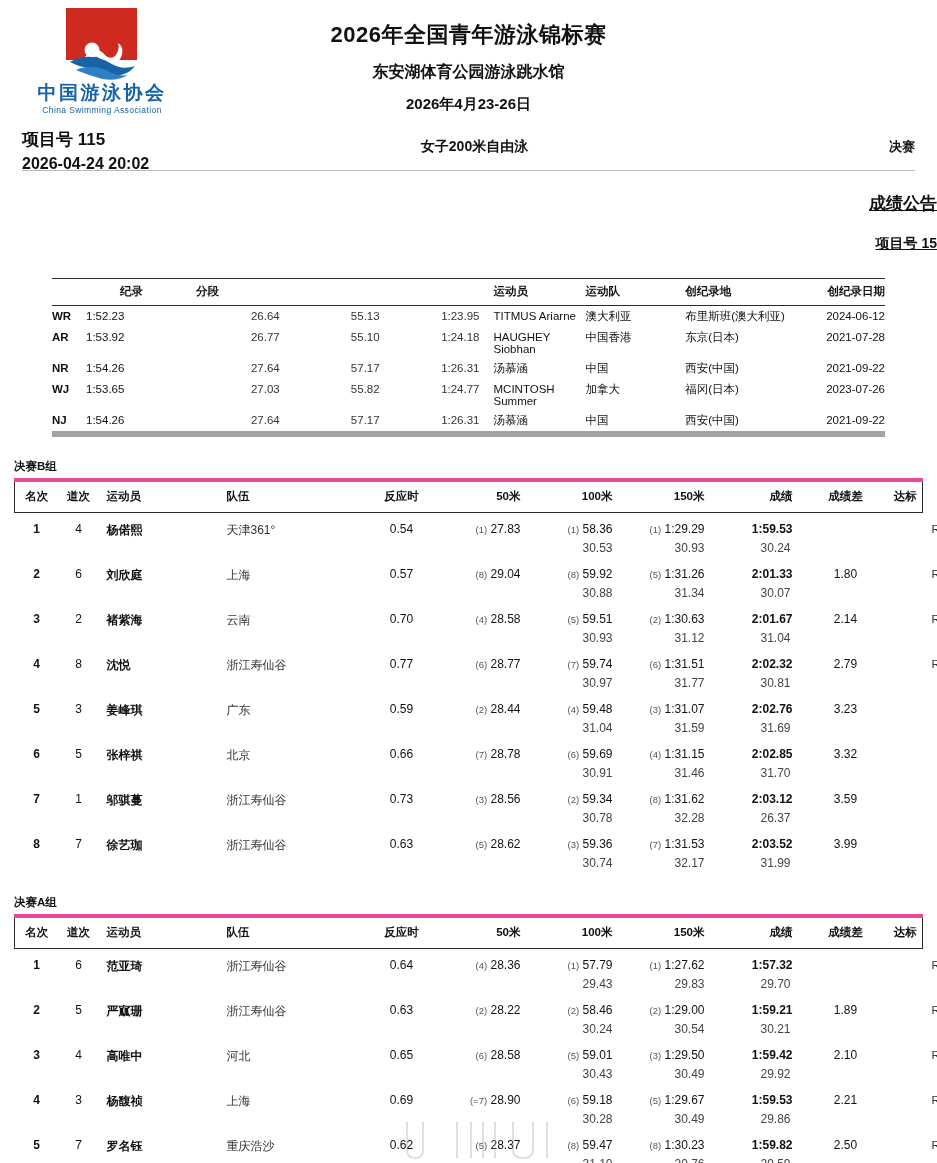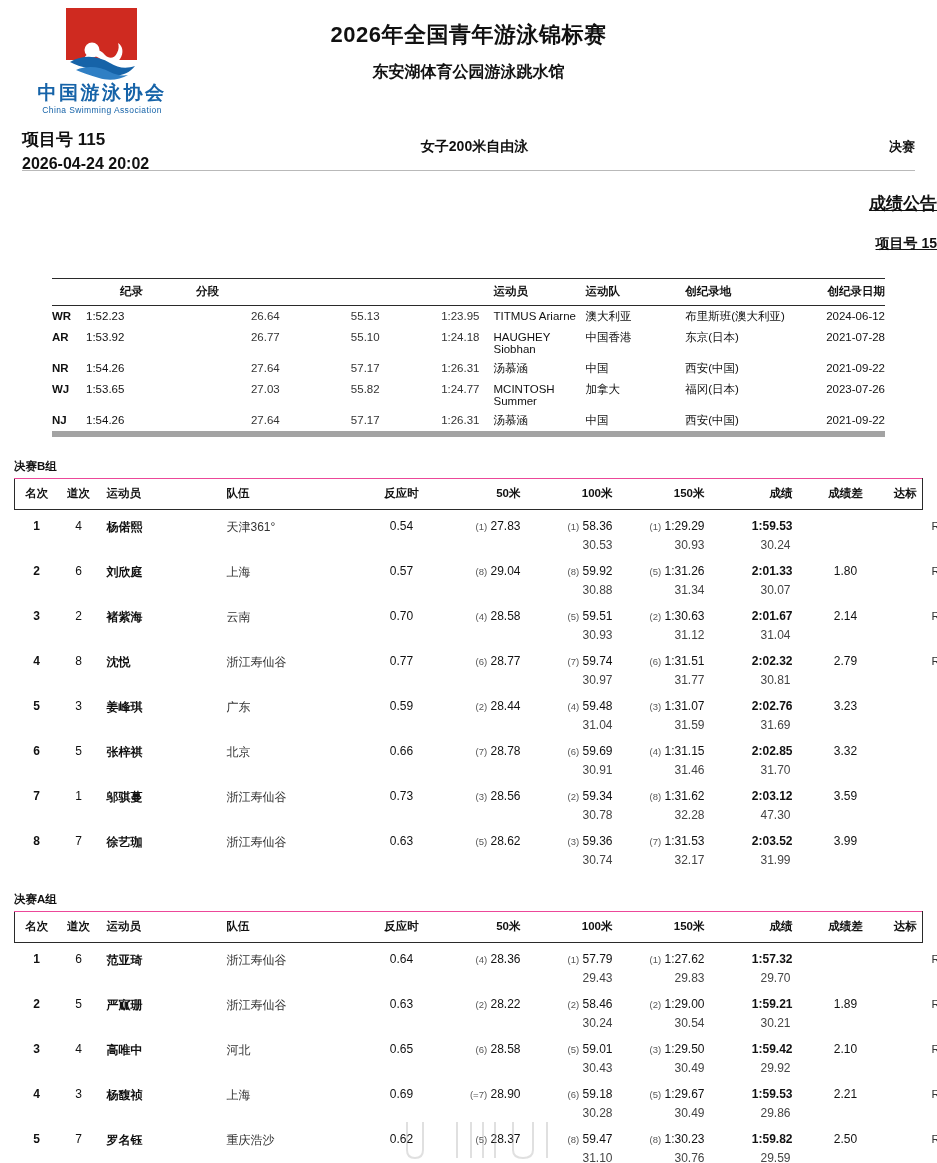--- a/index.html
+++ b/index.html
@@ -89,21 +89,21 @@
   .th-ath { padding-left: 8px !important; }
   .th-date { text-align: right !important; }
 
   
   .group { margin: 22px 14px 0 14px; }
   .group-label { font-size: 11.5px; font-weight: bold; margin-bottom: 4px; }
   table.res { width: 100%; border-collapse: collapse; table-layout: fixed; }
   table.res thead th {
     font-size: 11.5px; font-weight: bold;
     padding: 7px 0 8px 0;
-    border-top: 1px solid #ec4899;
+    border-top: 4px solid #ec4899;
     border-bottom: 1px solid #2a2a2a;
   }
   table.res thead tr th:first-child { border-left: 1px solid #2a2a2a; }
   table.res thead tr th:last-child  { border-right: 1px solid #2a2a2a; }
 
   .c-rank { width: 44px;  text-align: center; }
   .c-lane { width: 40px;  text-align: center; }
   .c-ath  { width: 120px; text-align: left; padding-left: 8px !important; }
   .c-team { width: 140px; text-align: left; padding-left: 8px !important; }
   .c-rt   { width: 86px;  text-align: center; }
@@ -154,20 +154,21 @@
                    C54 72, 42 73, 33 70 C24 67, 16 65, 10 62 Z" fill="#2f7fc4"></path>
         </svg>
       </div>
       <div class="logo-cn">中国游泳协会</div>
       <div class="logo-en">China Swimming Association</div>
     </div>
 
     <div class="titles">
       <div class="t-main">2026年全国青年游泳锦标赛</div>
       <div class="t-venue">东安湖体育公园游泳跳水馆</div>
+      <div class="t-dates">2026年4月23-26日</div>
     </div>
 
     <div class="evt-row">
       <div class="evt-left">
         <div class="evt-no">项目号 115</div>
         <div class="evt-time">2026-04-24 20:02</div>
       </div>
       <div class="evt-center">女子200米自由泳</div>
       <div class="evt-right">决赛</div>
     </div>
@@ -443,21 +444,21 @@
             </tr>
             <tr class="row-sub">
               <td class="c-rank"></td>
               <td class="c-lane"></td>
               <td class="c-ath"></td>
               <td class="c-team"></td>
               <td class="c-rt"></td>
               <td class="c-50"></td>
               <td class="c-100"><span class="sub-val ">30.78</span></td>
               <td class="c-150"><span class="sub-val ">32.28</span></td>
-              <td class="c-fin"><span class="sub-val fin-sub">47.30</span></td>
+              <td class="c-fin"><span class="sub-val fin-sub">26.37</span></td>
               <td class="c-diff"></td>
               <td class="c-rsa"></td>
             </tr>
             <tr class="row-main">
               <td class="c-rank"><span class="v-rank">8</span></td>
               <td class="c-lane"><span>7</span></td>
               <td class="c-ath"><span class="v-ath">徐艺珈</span></td>
               <td class="c-team"><span class="v-team">浙江寿仙谷</span></td>
               <td class="c-rt"><span>0.63</span></td>
               <td class="c-50"><span class="seq">(5)</span><span> 28.62</span></td>

